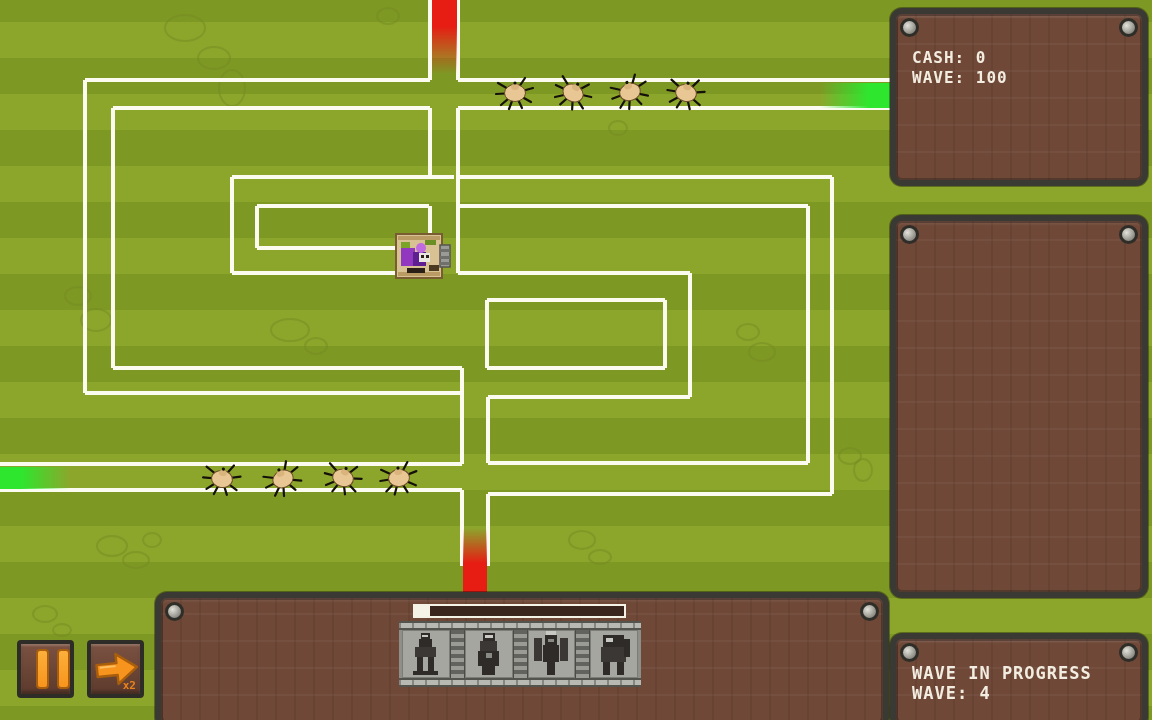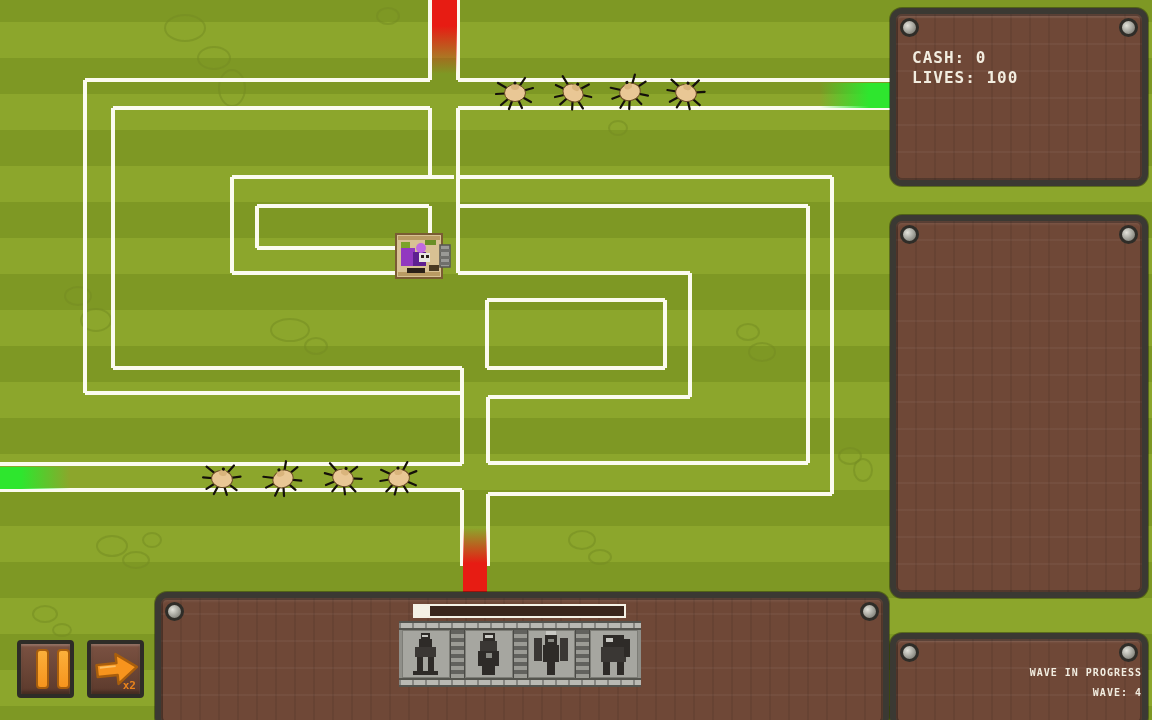--- a/index.html
+++ b/index.html
@@ -16,21 +16,21 @@
                      repeating-linear-gradient(0deg,rgba(255,255,255,0.04) 0 2px,rgba(0,0,0,0) 2px 27px);
     box-shadow:inset 0 0 0 2px rgba(0,0,0,0.28), inset 0 3px 3px rgba(255,255,255,0.10), 0 0 0 1px rgba(0,0,0,0.35);}
   .screw{position:absolute;width:13px;height:13px;border-radius:50%;
     background:radial-gradient(circle at 35% 35%,#E2E2DA,#8D8D85 70%);
     border:3px solid #2F2D28;}
   .screw.tl{left:4px;top:4px;} .screw.tr{right:4px;top:4px;}
   .panel-text{position:relative;color:#F2EDE0;font-weight:bold;font-size:16px;letter-spacing:1px;line-height:20px;white-space:pre;}
   #stats-panel{left:890px;top:8px;width:258px;height:178px;padding:34px 0 0 16px;}
   #info-panel{left:890px;top:215px;width:258px;height:383px;}
   #wave-panel{left:890px;top:633px;width:258px;height:96px;padding:24px 0 0 16px;}
-  #wave-panel .panel-text{font-size:10px;text-align:right;}
+  #wave-panel .panel-text{font-size:17px;}
   #bottom-panel{left:155px;top:592px;width:734px;height:137px;}
   
   #progress-bar{left:413px;top:604px;width:213px;height:14px;box-sizing:border-box;
     border:2px solid #F5F2E6;background:#3A261C;}
   #progress-fill{height:100%;background:#F5F2E6;}
   
   #tower-tray{left:399px;top:621px;width:242px;height:66px;display:flex;flex-direction:column;}
   .tray-rail{height:9px;background-color:#B9B9B3;
     background-image:repeating-linear-gradient(90deg,rgba(0,0,0,0.28) 0 2px,rgba(0,0,0,0) 2px 13px);
     border-top:2px solid #54544E;border-bottom:2px solid #54544E;box-sizing:border-box;}
@@ -302,21 +302,21 @@
       <rect x="45" y="17" width="10" height="3" fill="#6F6F6B"></rect>
       <rect x="45" y="24" width="10" height="3" fill="#6F6F6B"></rect>
       <rect x="45" y="30" width="10" height="3" fill="#6F6F6B"></rect>
     </svg>
   </div>
 
   <div class="panel" id="stats-panel">
     <span class="screw tl"></span>
     <span class="screw tr"></span>
     <div class="panel-text">CASH: 0</div>
-    <div class="panel-text">LIVES: 100</div>
+    <div class="panel-text">WAVE: 100</div>
   </div>
 
   <div class="panel" id="info-panel">
     <span class="screw tl"></span>
     <span class="screw tr"></span>
   </div>
 
   <div class="panel" id="wave-panel">
     <span class="screw tl"></span>
     <span class="screw tr"></span>

